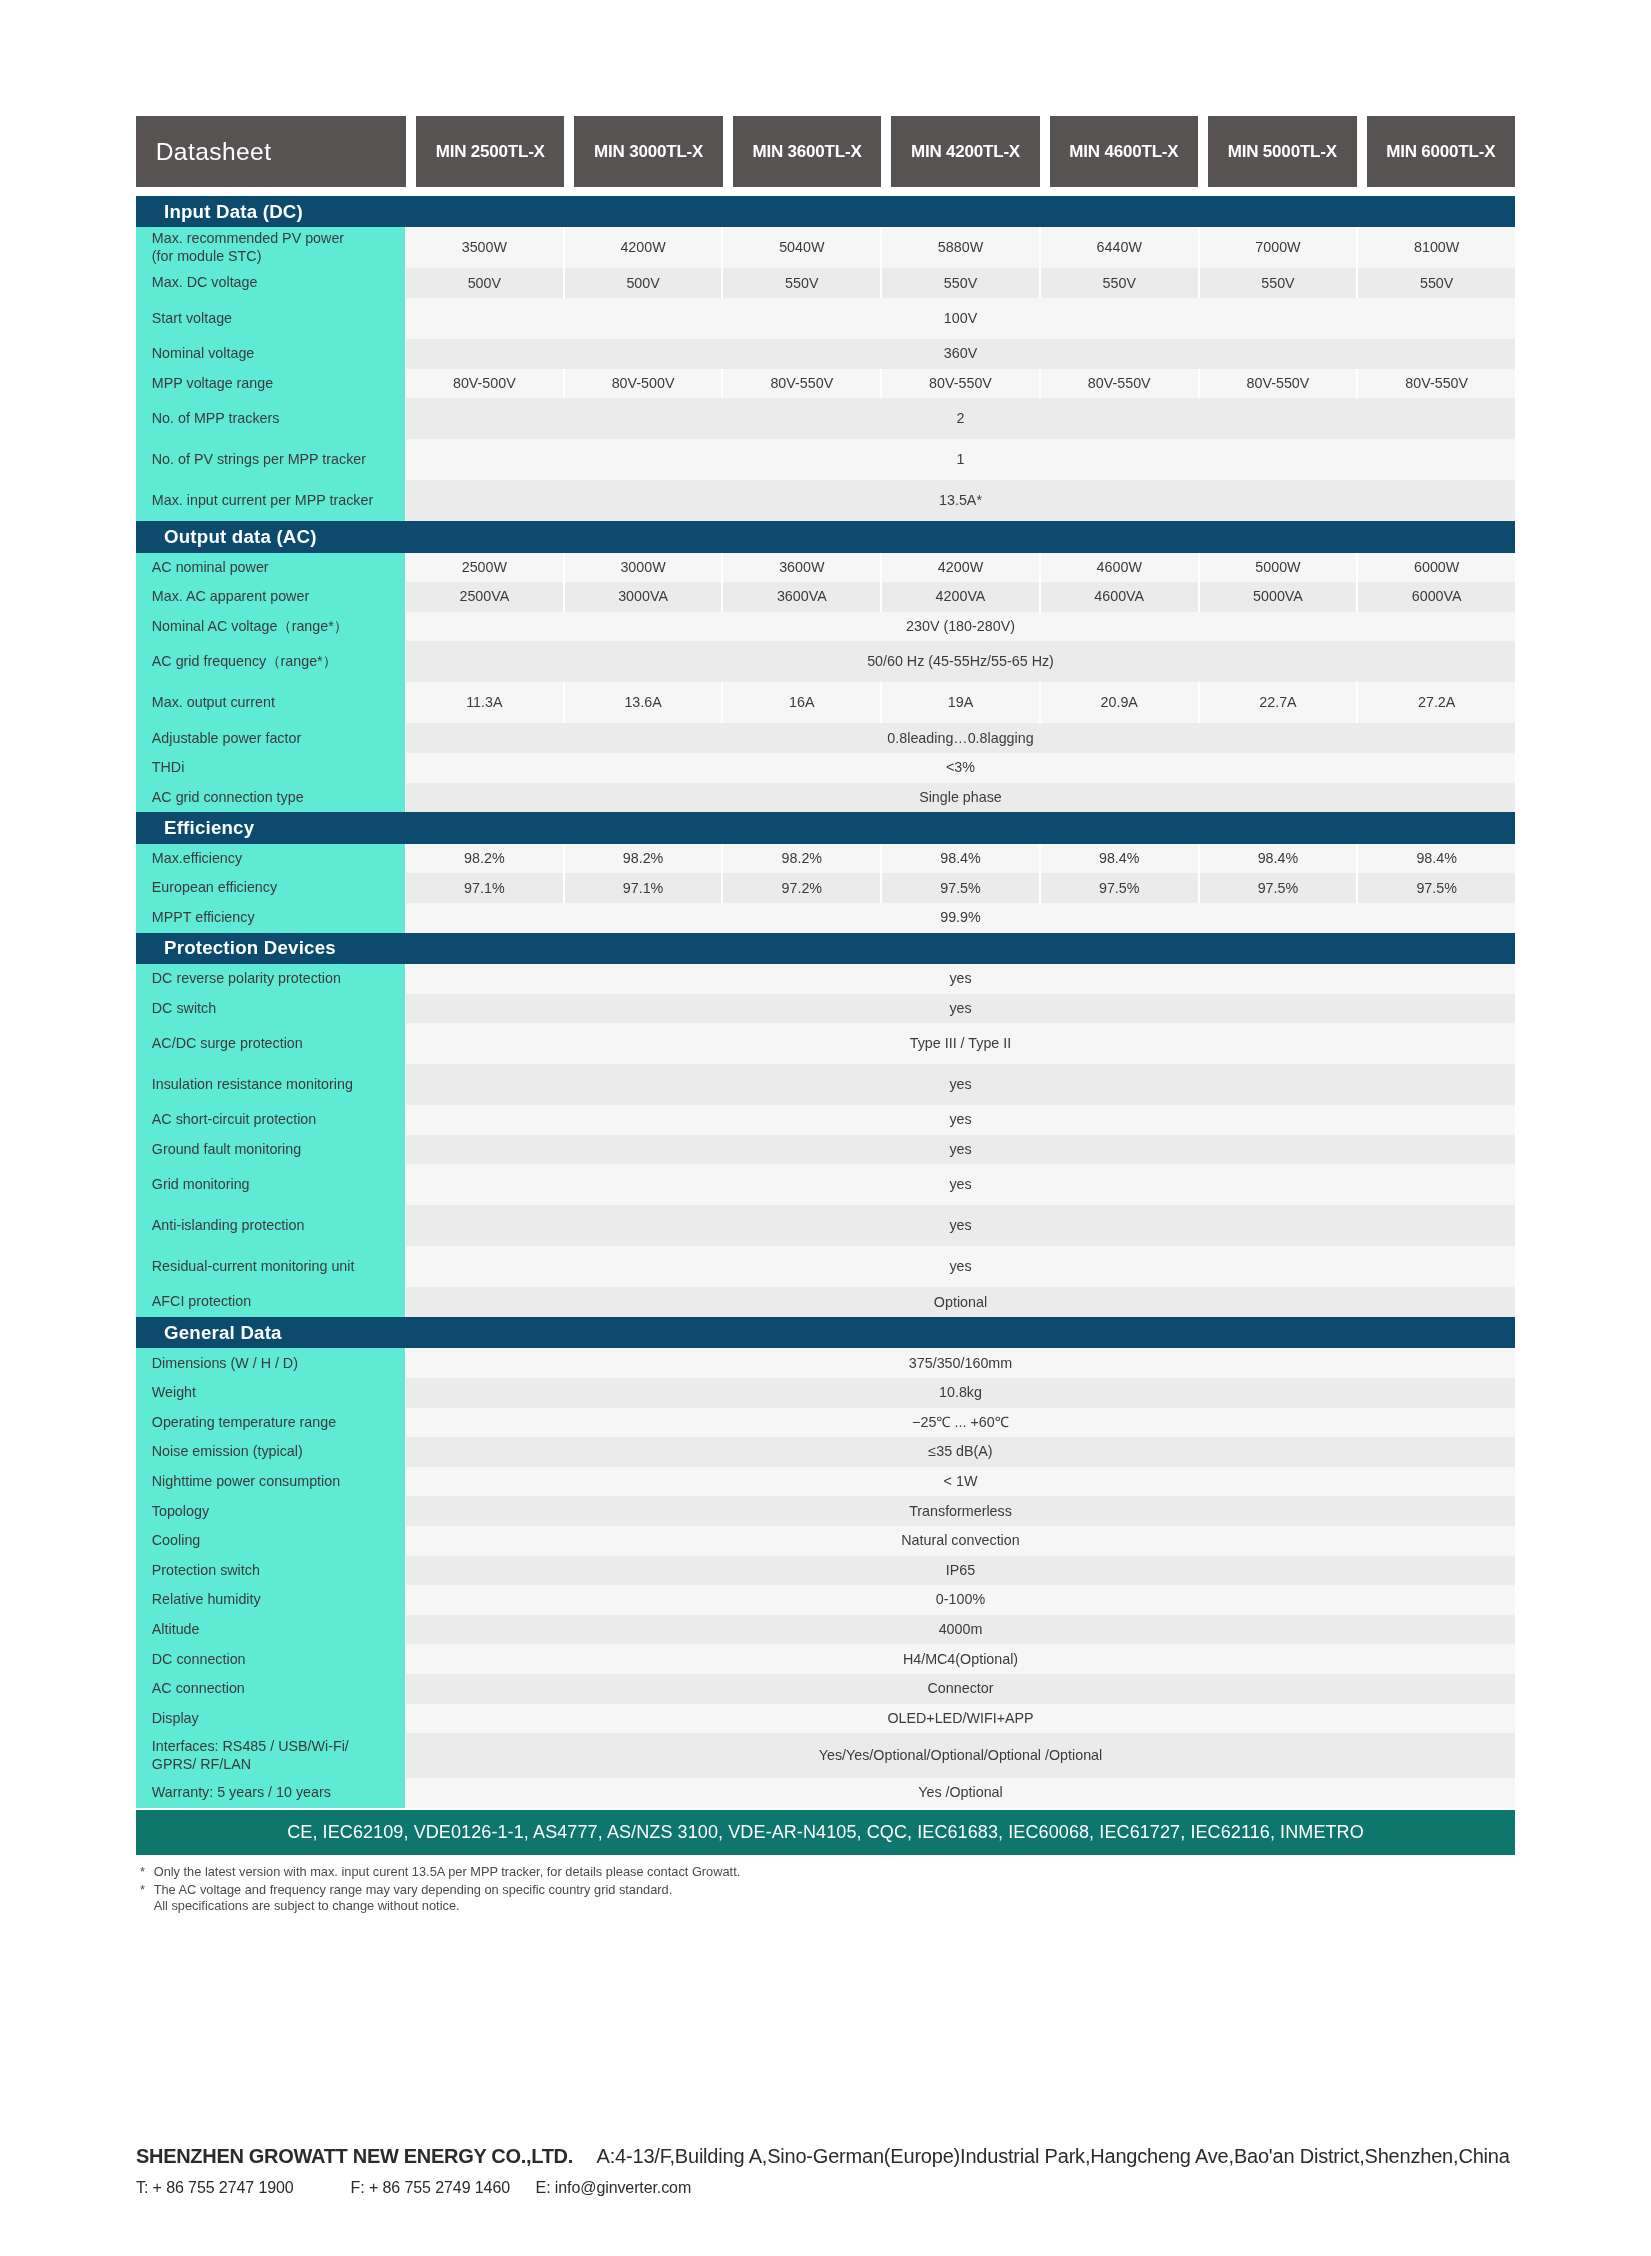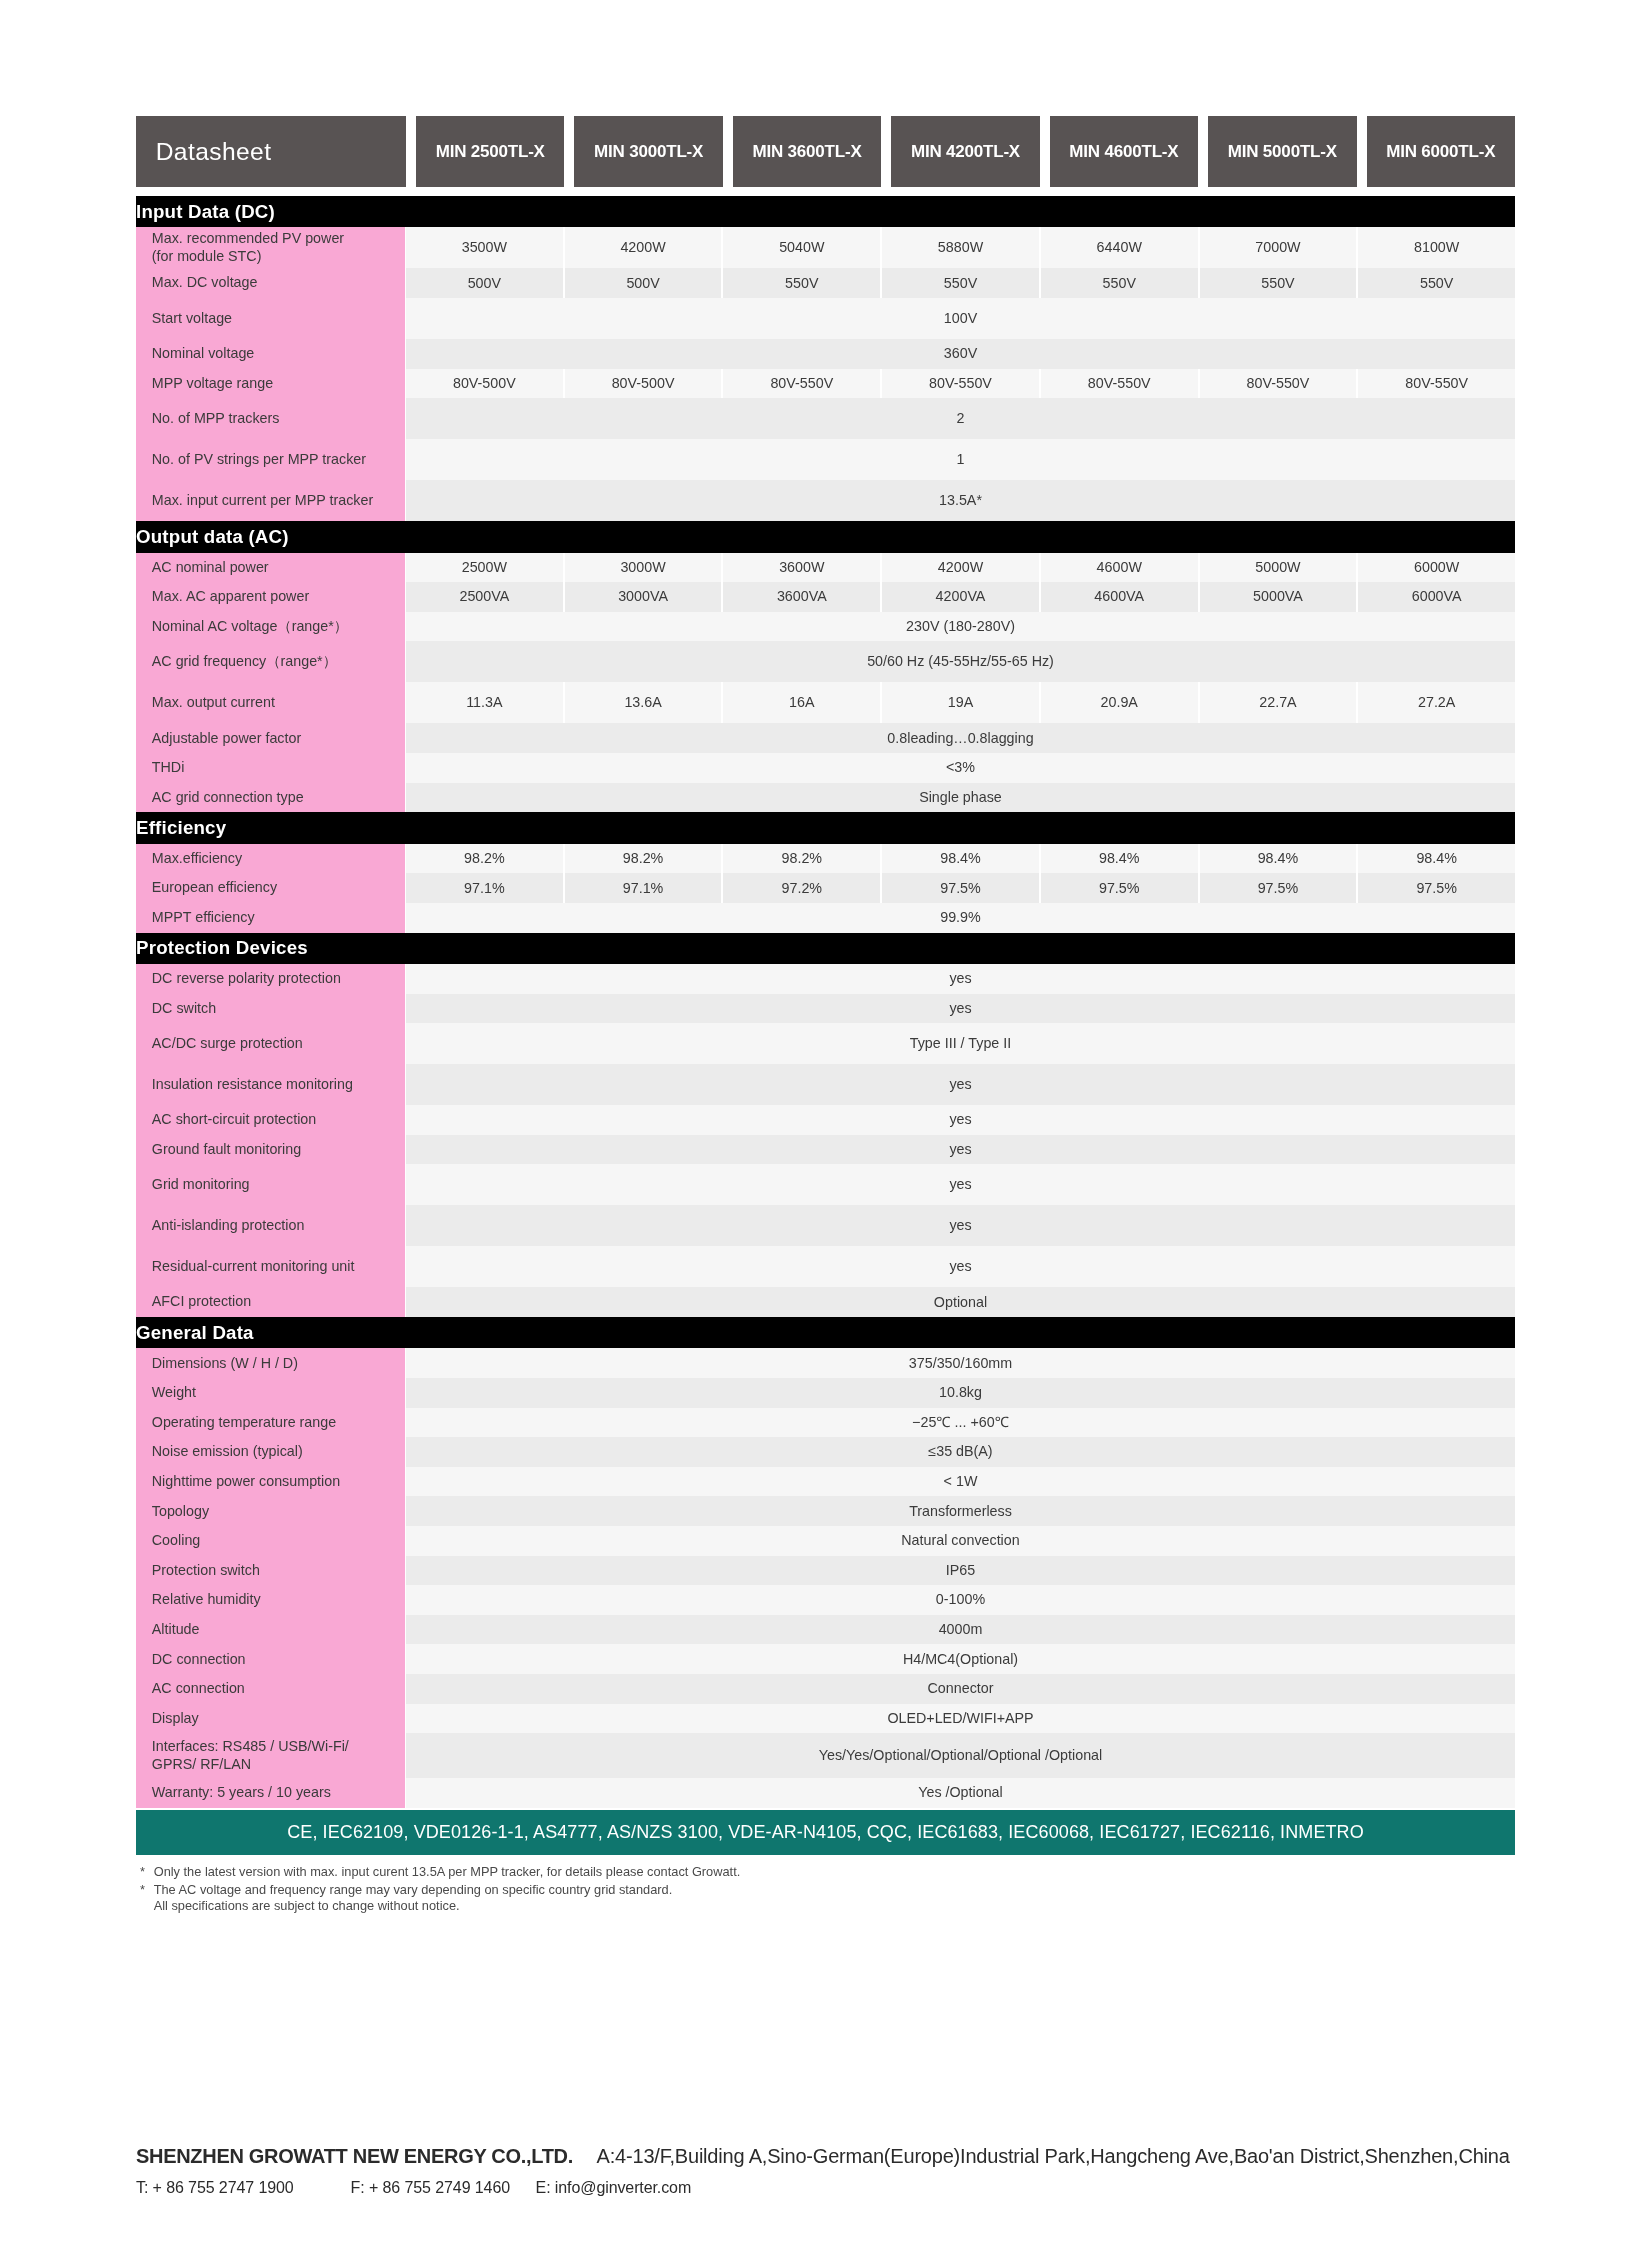--- a/index.html
+++ b/index.html
@@ -54,45 +54,45 @@
     align-items: center;
     justify-content: center;
     font-size: 17px;
     font-weight: bold;
     letter-spacing: -0.2px;
     flex: 1 1 0;
   }
 
   
   .band {
-    background: #000000;
+    background: #0c4a6e;
     color: #ffffff;
     height: 31.5px;
     display: flex;
     align-items: center;
-    padding-left: 0;
+    padding-left: 28px;
     font-size: 18.7px;
     font-weight: 600;
     letter-spacing: 0.2px;
     width: 100%;
   }
 
   
   .row {
     display: flex;
     width: 100%;
     min-height: 29.6px;
     align-items: stretch;
   }
   .row.odd  { background: #f6f6f6; }
   .row.even { background: #ebebeb; }
 
   .label {
     flex: 0 0 270px;
-    background: #f9a8d4;
+    background: #5eead4;
     display: flex;
     align-items: center;
     padding: 3px 5.9px 3px 15.8px;
     font-size: 14.3px;
     color: #3b3b3b;
     line-height: 1.22;
     border-right: 1px solid #ffffff;
   }
   .label span { display: block; }
 

